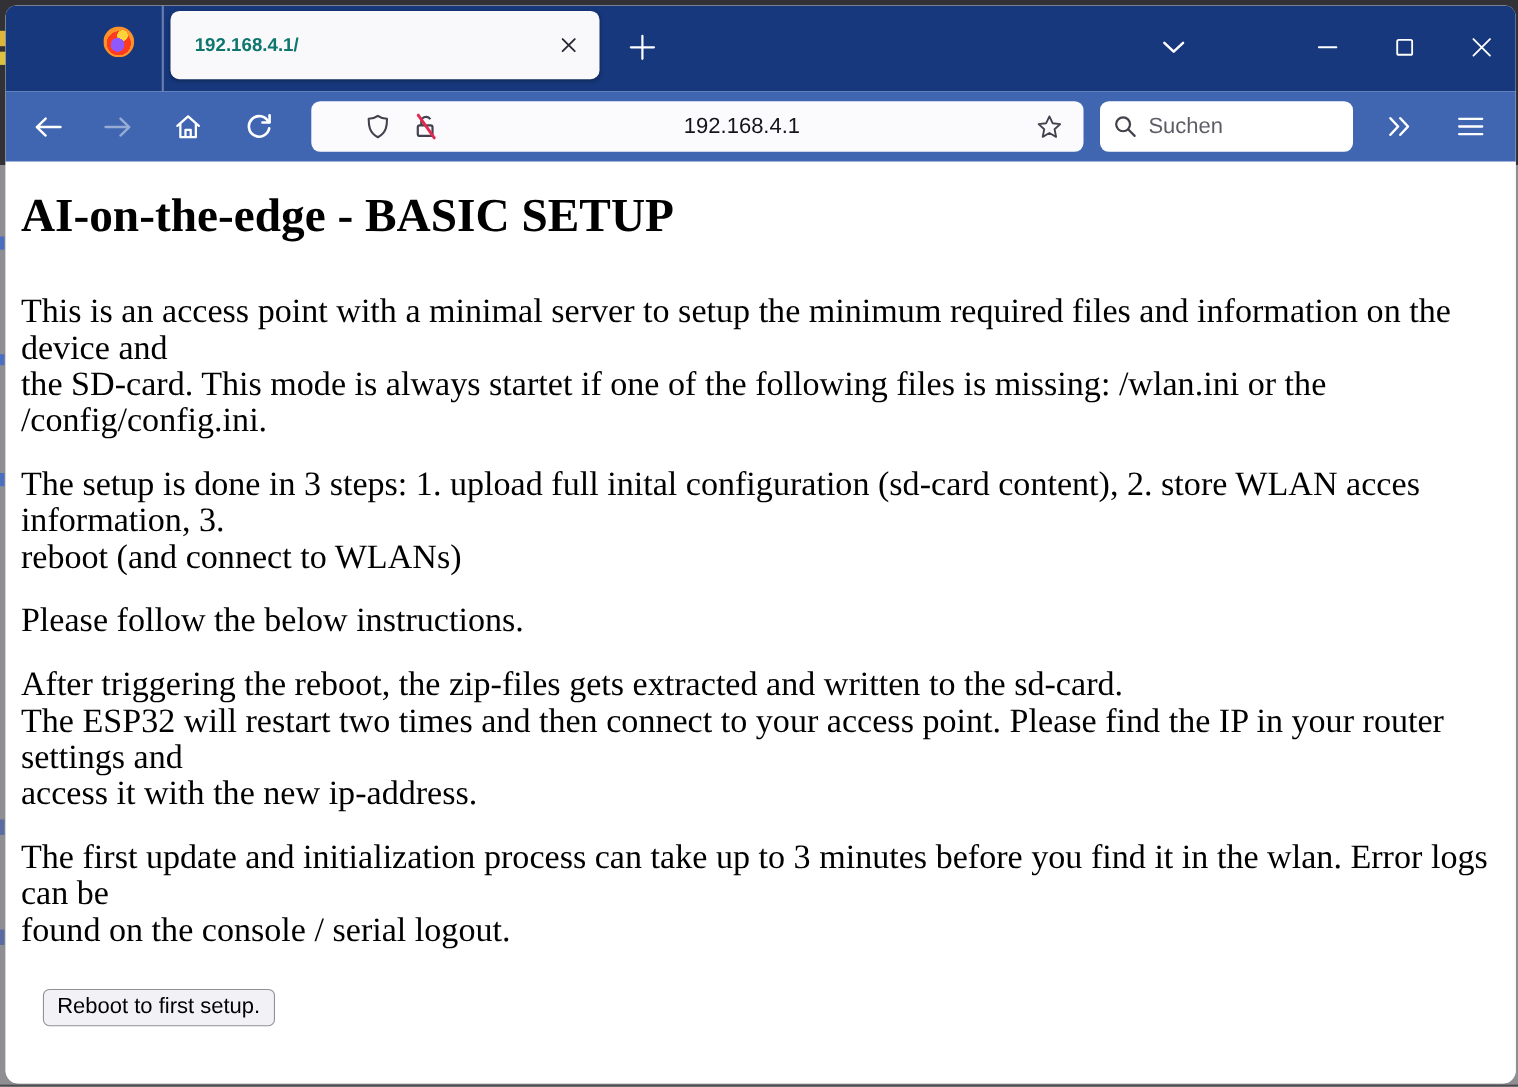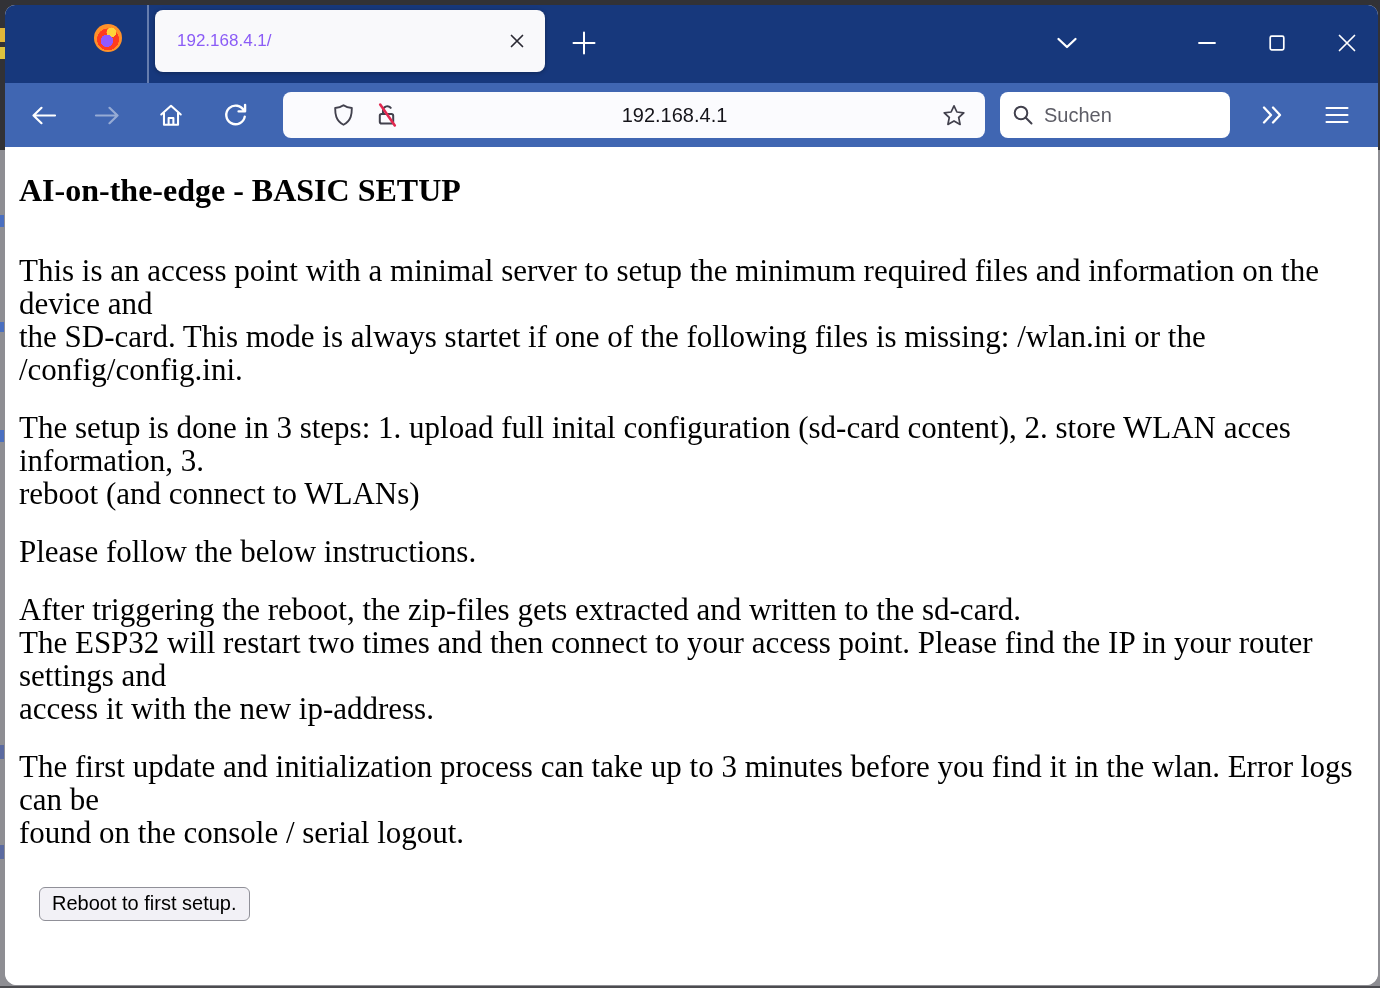--- a/index.html
+++ b/index.html
@@ -34,21 +34,21 @@
       radial-gradient(circle at 46% 60%, #9059ff 0 27%, rgba(0,0,0,0) 28%),
       radial-gradient(circle at 62% 30%, #ffd43a 0 18%, rgba(0,0,0,0) 19%),
       radial-gradient(circle at 50% 55%, #ff3b1f 0 52%, #ff9129 53% 76%, #ffbd2e 77% 100%);
   }
   .tab-separator { position: absolute; left: 142px; top: 0; width: 2px; height: 78px; background: rgba(200,210,235,.45); }
   .tab {
     position: absolute; left: 150px; top: 5px; width: 390px; height: 62px;
     background: #f9f9fb; border-radius: 8px; box-shadow: 0 1px 4px rgba(0,0,0,.3);
     display: flex; align-items: center; padding: 0 46px 0 22px;
   }
-  .tab-title { font-size: 17px; color: #8b5cf6; white-space: nowrap; overflow: hidden; }
+  .tab-title { font-size: 17px; color: #0f766e; white-space: nowrap; overflow: hidden; font-weight: bold; }
   .tab-close { position: absolute; right: 14px; top: 17px; width: 28px; height: 28px;
     display: flex; align-items: center; justify-content: center; border-radius: 4px; cursor: pointer; }
   .newtab-btn { position: absolute; left: 563px; top: 22px; width: 32px; height: 32px;
     display: flex; align-items: center; justify-content: center; border-radius: 4px; cursor: pointer; }
   .tabs-chevron { position: absolute; left: 1046px; top: 24px; width: 32px; height: 28px;
     display: flex; align-items: center; justify-content: center; cursor: pointer; }
   .win-btn { position: absolute; top: 18px; width: 42px; height: 40px;
     display: flex; align-items: center; justify-content: center; cursor: pointer; }
   .win-min { left: 1181px; }
   .win-max { left: 1251px; }
@@ -79,21 +79,21 @@
     display: flex; align-items: center; justify-content: center; cursor: pointer; }
   .menu-btn { position: absolute; left: 1312px; top: 14px; width: 40px; height: 36px;
     display: flex; align-items: center; justify-content: center; cursor: pointer; }
 
   
   .content {
     position: absolute; left: 0; top: 142px; right: 0; bottom: 0; background: #ffffff;
     padding: 0 14px; overflow: hidden;
     font-family: "Liberation Serif", "DejaVu Serif", serif; color: #000000;
   }
-  .content h1 { margin: 26px 0 45px 0; font-size: 32px; line-height: 1.12; font-weight: bold; white-space: pre-line; }
+  .content h1 { margin: 26px 0 45px 0; font-size: 43px; line-height: 1.12; font-weight: bold; white-space: pre-line; }
   .content p  { margin: 25px 0; font-size: 31px; line-height: 33px; white-space: pre-line; font-family: Liberation Serif, serif; }
   .content h2 { margin: 40px 0 36px 0; font-size: 31px; line-height: 36px; font-weight: bold; white-space: pre-line; }
   .btn-row { margin-top: 38px; }
   .reboot-btn {
     font-family: "Liberation Sans", sans-serif; font-size: 20px; color: #000000;
     background: #f2f1f6; border: 1.5px solid #909098; border-radius: 6px;
     padding: 4px 12px 5px 12px; cursor: pointer; margin-left: 20px;
   }
   svg { display: block; }
 </style>

